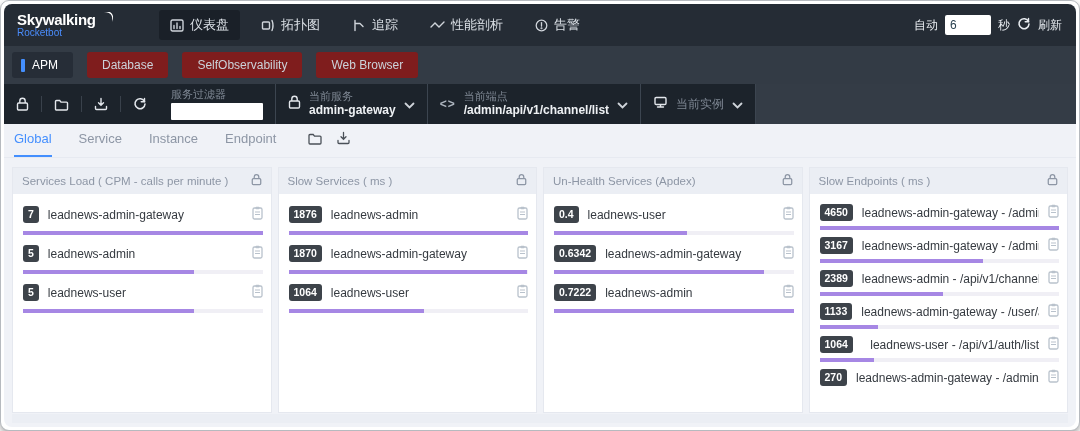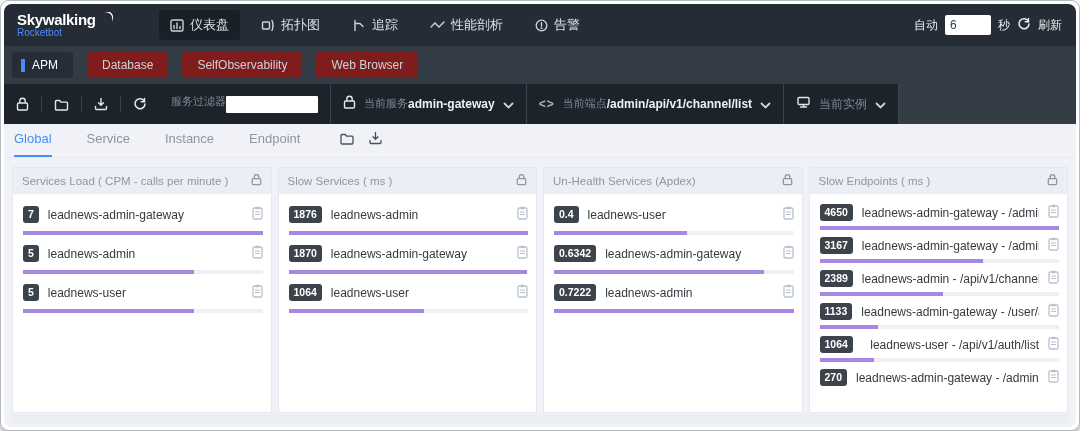--- a/index.html
+++ b/index.html
@@ -26,29 +26,29 @@
   .layer-tab.active { background:#262d37; color:#fff; padding-left:9px; }
   .tab-accent { width:4px; height:13px; background:#448ffe; border-radius:1px; display:inline-block; }
 
   
   .toolbar { height:40px; display:flex; align-items:stretch; flex:none; background:#343c46; }
   .tb-left { display:flex; align-items:center; background:#1c232b; }
   .tb-iconcell { padding:0 12px; display:flex; align-items:center; }
   .tb-minidiv { width:1px; height:16px; background:#39414b; }
   .tb-div { width:1px; background:#3c4550; align-self:stretch; }
   .tb-block { display:flex; align-items:center; gap:8px; padding:0 12px; }
-  .tb-stack { display:flex; flex-direction:row; justify-content:center; line-height:1.25; }
+  .tb-stack { display:flex; flex-direction:column; justify-content:center; line-height:1.25; }
   .tb-label { color:#7e8793; font-size:11px; }
   .tb-value { color:#eef1f4; font-size:12px; font-weight:bold; }
   .filter-input { width:92px; height:17px; border:none; border-radius:1px; background:#fff; font-size:11px; padding:0 4px; margin-top:1px; }
   .code-icon { color:#aeb6c0; font-size:12px; font-weight:bold; letter-spacing:1px; }
   .tb-fill { flex:1; background:#343c46; }
 
   
-  .scoperow { height:34px; display:flex; align-items:flex-end; padding-left:10px; gap:35px; background:#f0f2f7; flex:none; border-bottom:1px solid #e7eaf1; }
+  .scoperow { height:34px; display:flex; align-items:flex-end; padding-left:10px; gap:27px; background:#f0f2f7; flex:none; border-bottom:1px solid #e7eaf1; }
   .scope-tab { font-size:13px; color:#8d96a5; padding-bottom:9px; cursor:pointer; border-bottom:2px solid transparent; }
   .scope-tab.active { color:#448ffe; border-bottom-color:#448ffe; }
   .scope-icons { display:flex; gap:13px; align-items:center; padding-bottom:8px; margin-left:4px; }
 
   
   .panels { display:grid; grid-template-columns:repeat(4,1fr); gap:6px; margin:9px 8px 0 8px; height:246px; flex:none; }
   .panel { background:#fff; border:1px solid #e5e8ef; display:flex; flex-direction:column; overflow:hidden; }
   .panel-header { height:26px; background:#ebeef4; display:flex; align-items:center; justify-content:space-between; padding:0 9px; flex:none; }
   .panel-title { font-size:11.5px; color:#8d96a5; white-space:nowrap; overflow:hidden; }
   .panel-body { flex:1; overflow:hidden; padding-top:5px; }

